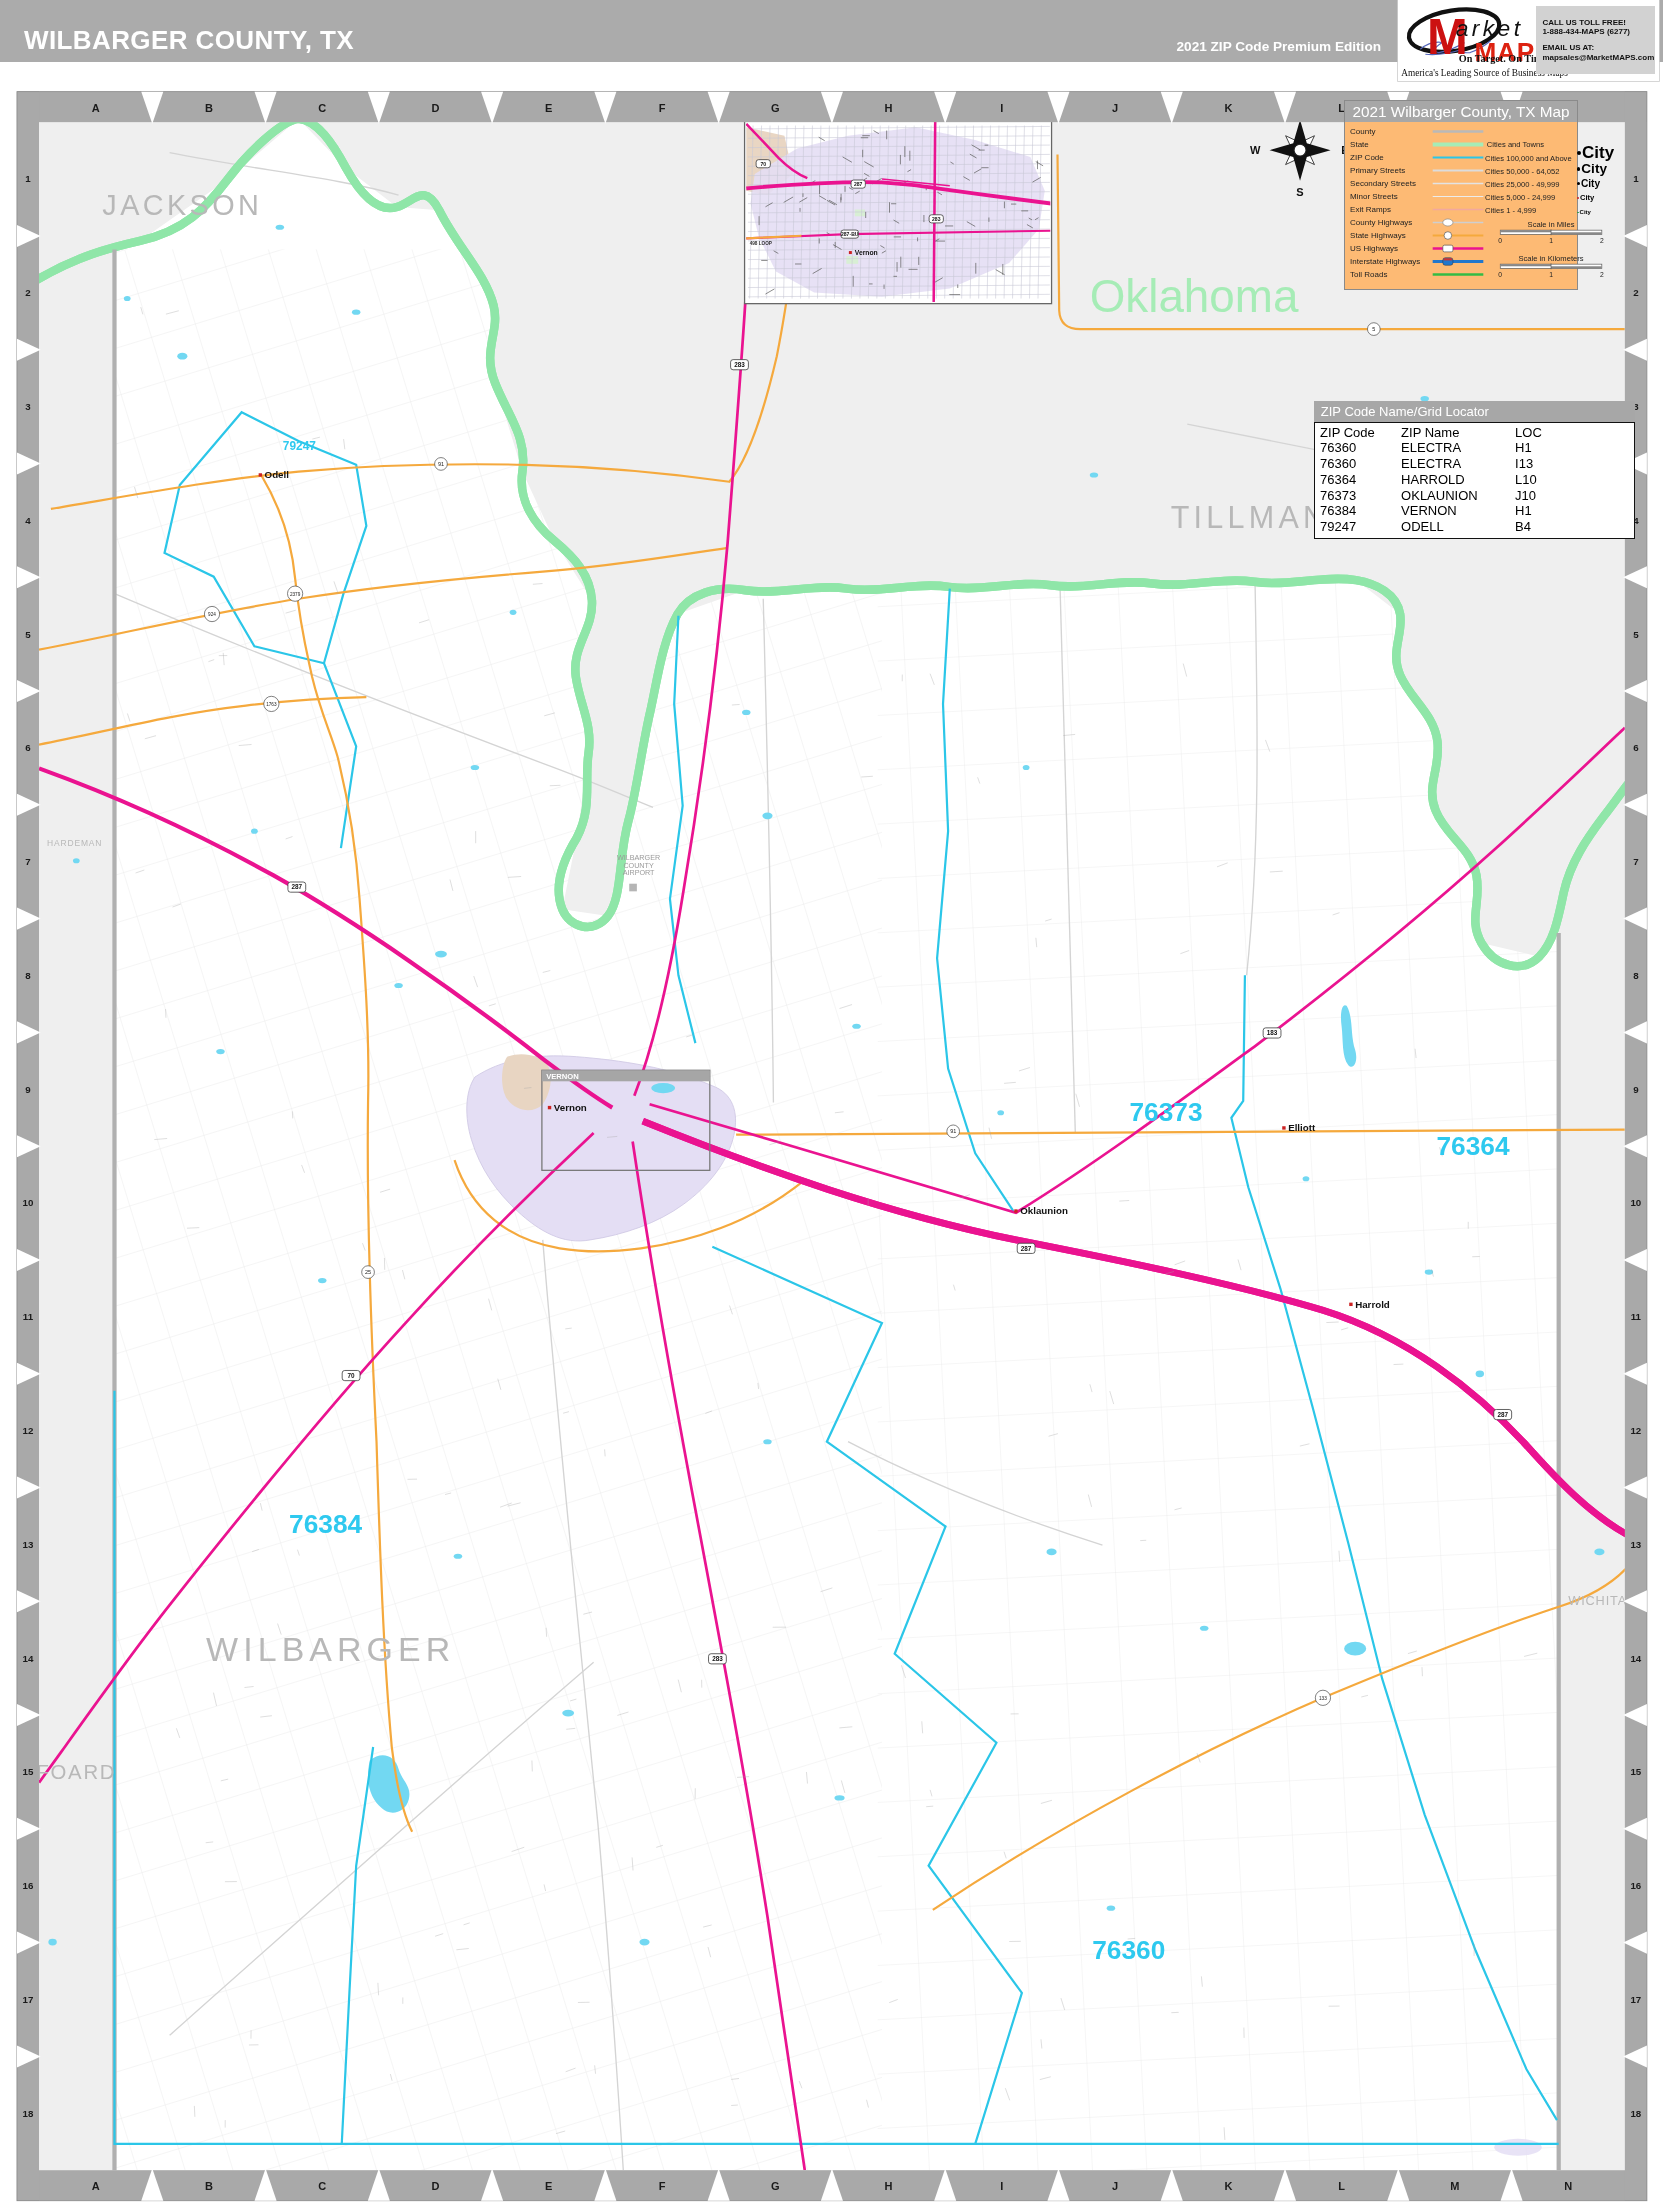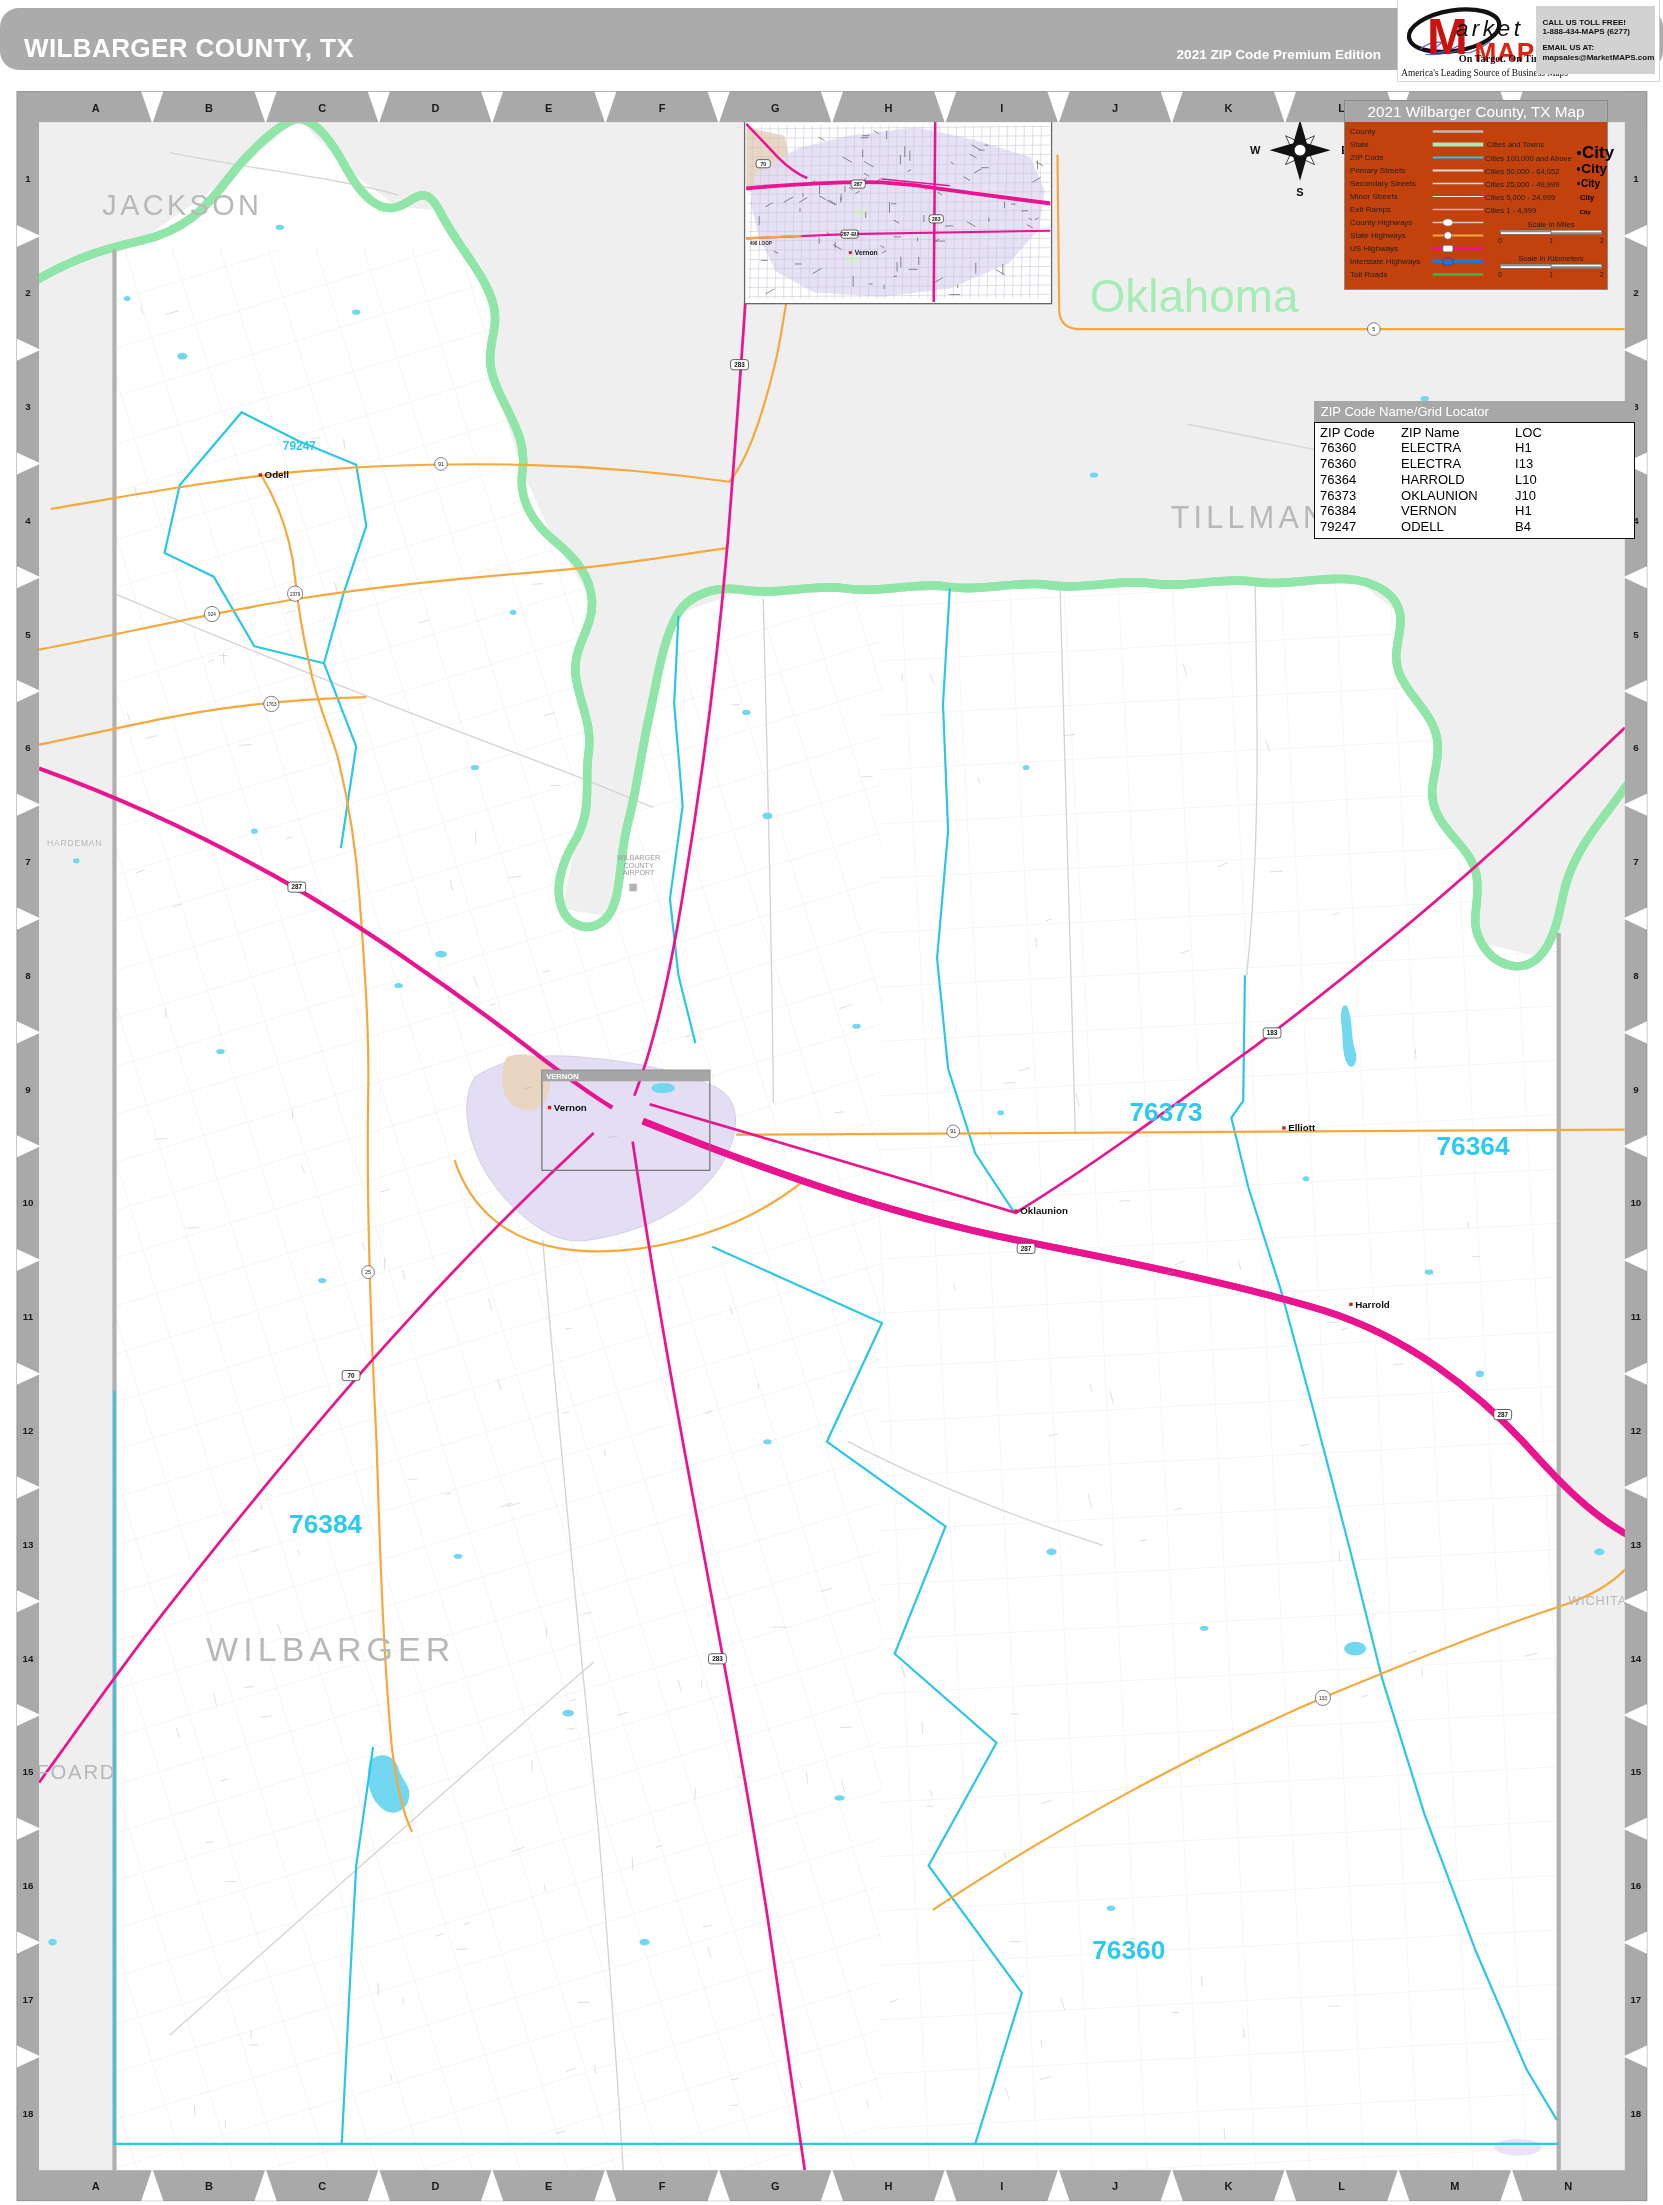--- a/index.html
+++ b/index.html
@@ -1,33 +1,33 @@
 <!DOCTYPE html>
 <html style="font-size:13.6px"><head>
 <meta charset="utf-8">
 <style>
   html,body{margin:0;padding:0;}
   body{width:1663px;height:2205px;position:relative;background:#ffffff;
        font-family:"Liberation Sans",sans-serif;overflow:hidden;-webkit-user-select:none;user-select:none;}
   svg text{font-family:"Liberation Sans",sans-serif;}
 
   
-  #header-bar{position:absolute;left:0;top:8px;width:1663px;height:62px;background:#ababab;z-index:5;border-radius:19px;}
+  #header-bar{position:absolute;left:0;top:0;width:1663px;height:62px;background:#ababab;z-index:5;}
   #header-title{position:absolute;left:24px;top:25.4px;color:#ffffff;font-size:26px;font-weight:bold;letter-spacing:0.4px;}
   #header-edition{position:absolute;right:282px;top:39px;color:#ffffff;font-size:13.6px;font-weight:bold;}
   #logo-box{position:absolute;right:4.2px;top:0;width:261px;height:81px;background:#ffffff;z-index:6;box-shadow:0 0 0 0.8px #cccccc;}
   #logo-art{position:absolute;left:1.7px;top:0px;}
   #logo-tagline{position:absolute;left:61px;top:53px;font-family:"Liberation Serif",serif;font-weight:bold;font-size:10.2px;color:#111;}
   #logo-subtitle{position:absolute;left:3.4px;top:68px;font-family:"Liberation Serif",serif;font-size:9.3px;color:#111;}
   #contact-box{position:absolute;right:3.4px;top:6px;width:119px;height:68px;background:#d2d2d2;padding:12px 0 0 6px;box-sizing:border-box;}
   #contact-box div{font-size:8px;font-weight:bold;color:#111;line-height:9.3px;}
   #contact-box .gap{height:6.8px;}
 
   
-  #legend-box{position:absolute;left:1344px;top:100px;width:264px;height:190px;background:#c2410c;
+  #legend-box{position:absolute;left:1344px;top:100px;width:234px;height:190px;background:#fdba74;
               border:0.8px solid #8a8a8a;box-sizing:border-box;z-index:4;}
   #legend-title{height:21px;background:#a7a7a7;color:#ffffff;font-size:15.3px;text-align:center;line-height:21px;}
   #legend-cols{display:flex;}
   #legend-left{width:146px;padding:2.5px 0 0 5.1px;box-sizing:border-box;}
   .lrow{display:flex;align-items:center;height:13px;}
   .lrow .llabel{width:81px;font-size:8px;color:#222;white-space:nowrap;}
   #legend-right{width:136px;padding-top:16px;}
   #cities-header{font-size:7.6px;color:#222;margin:1.7px 0 1.7px 1.7px;}
   .crow{display:flex;align-items:flex-end;height:13px;}
   .crow .clabel{width:92px;font-size:7.6px;color:#222;white-space:nowrap;}

